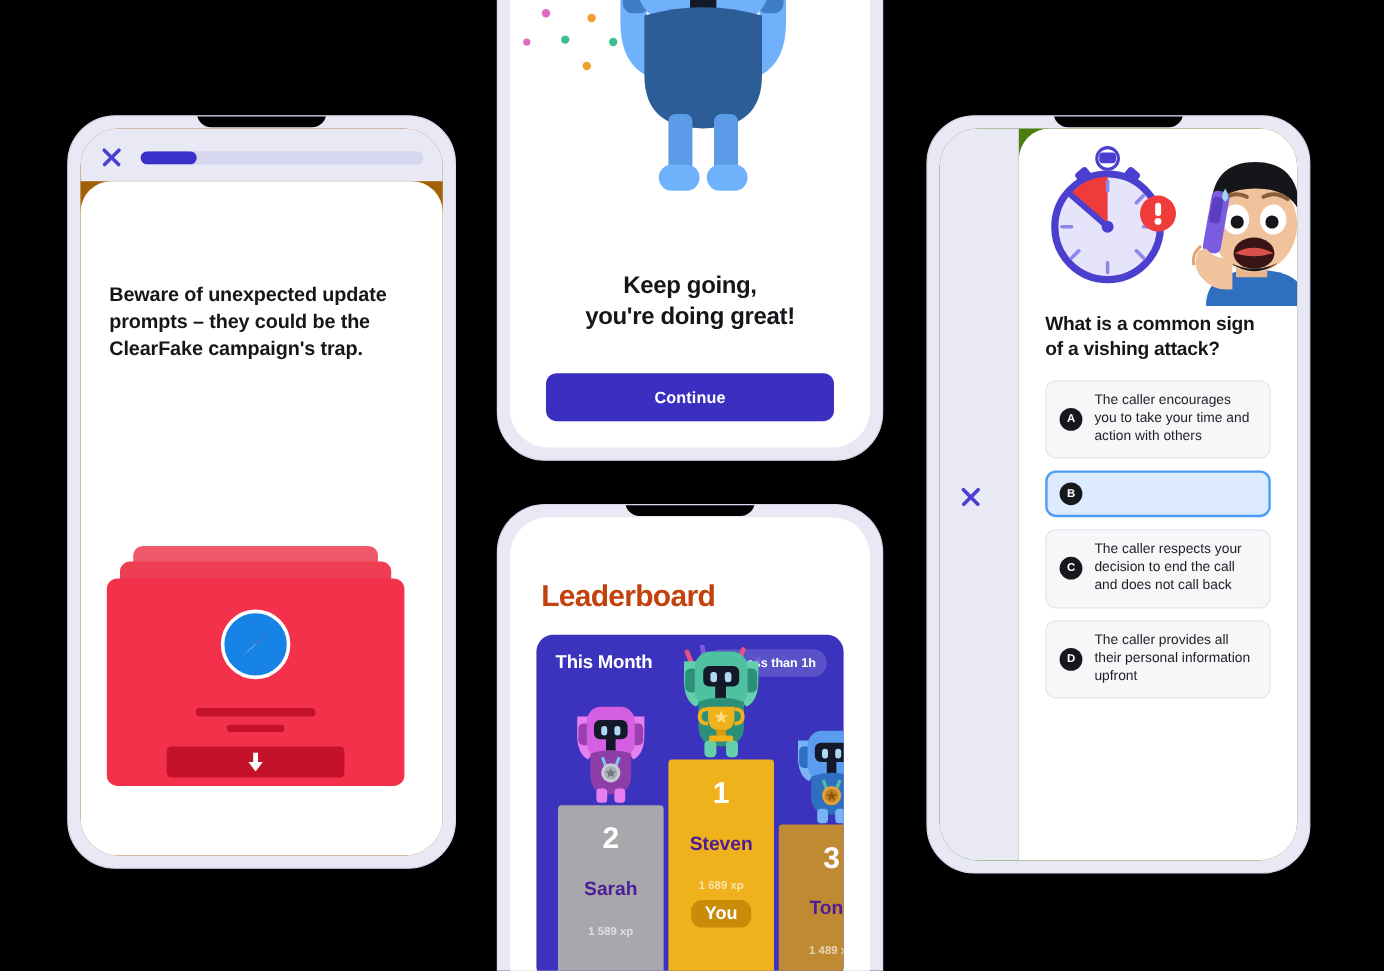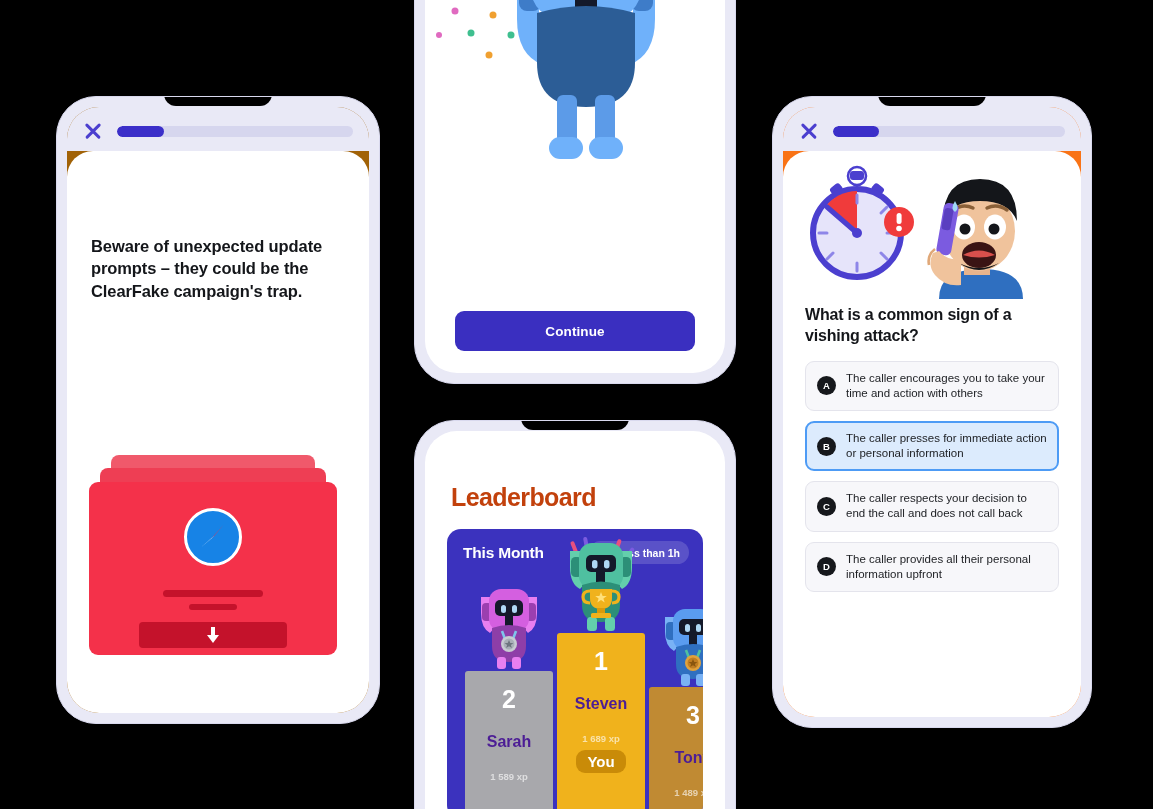--- a/index.html
+++ b/index.html
@@ -303,21 +303,21 @@
     bottom: 100%;
     left: 50%;
     transform: translateX(-50%);
   }
 
   
   #phone-4 {
     left: 772px; top: 96px;
     width: 320px; height: 632px;
   }
-  #phone-4 .phone-screen { display: flex; flex-direction: column; background:#f97316; }
+  #phone-4 .phone-screen { display: flex; background:#4d7c0f; }
 
   .quiz-illo {
     height: 136px;
     position: relative;
     margin-top: 12px;
   }
   .quiz-question {
     font-size: 16px;
     font-weight: bold;
     line-height: 1.3;
@@ -460,20 +460,24 @@
           <path d="M112 98 q49 -14 98 0 l0 50 q0 44 -49 44 q-49 0 -49 -44 z" fill="#2C5D96"></path>
 
           <rect x="132" y="180" width="20" height="54" rx="6" fill="#5C9BE8"></rect>
           <rect x="170" y="180" width="20" height="54" rx="6" fill="#5C9BE8"></rect>
 
           <rect x="124" y="222" width="34" height="22" rx="11" fill="#6FB1FA"></rect>
           <rect x="164" y="222" width="34" height="22" rx="11" fill="#6FB1FA"></rect>
         </svg>
       </div>
 
+      <div class="celebrate-title">
+        <div>Keep going,</div>
+        <div>you're doing great!</div>
+      </div>
 
       <button class="continue-btn">Continue</button>
 
     </div>
   </div>
 
   <div class="phone" id="phone-3">
     <div class="notch"></div>
     <div class="phone-screen">
 
@@ -656,21 +660,20 @@
 
         <div class="answers">
 
           <div class="answer">
             <div class="ans-letter">A</div>
             <div class="ans-text">The caller encourages you to take your time and action with others</div>
           </div>
 
           <div class="answer selected">
             <div class="ans-letter">B</div>
-            <div class="ans-text">The caller presses for immediate action or personal information</div>
           </div>
 
           <div class="answer">
             <div class="ans-letter">C</div>
             <div class="ans-text">The caller respects your decision to end the call and does not call back</div>
           </div>
 
           <div class="answer">
             <div class="ans-letter">D</div>
             <div class="ans-text">The caller provides all their personal information upfront</div>

